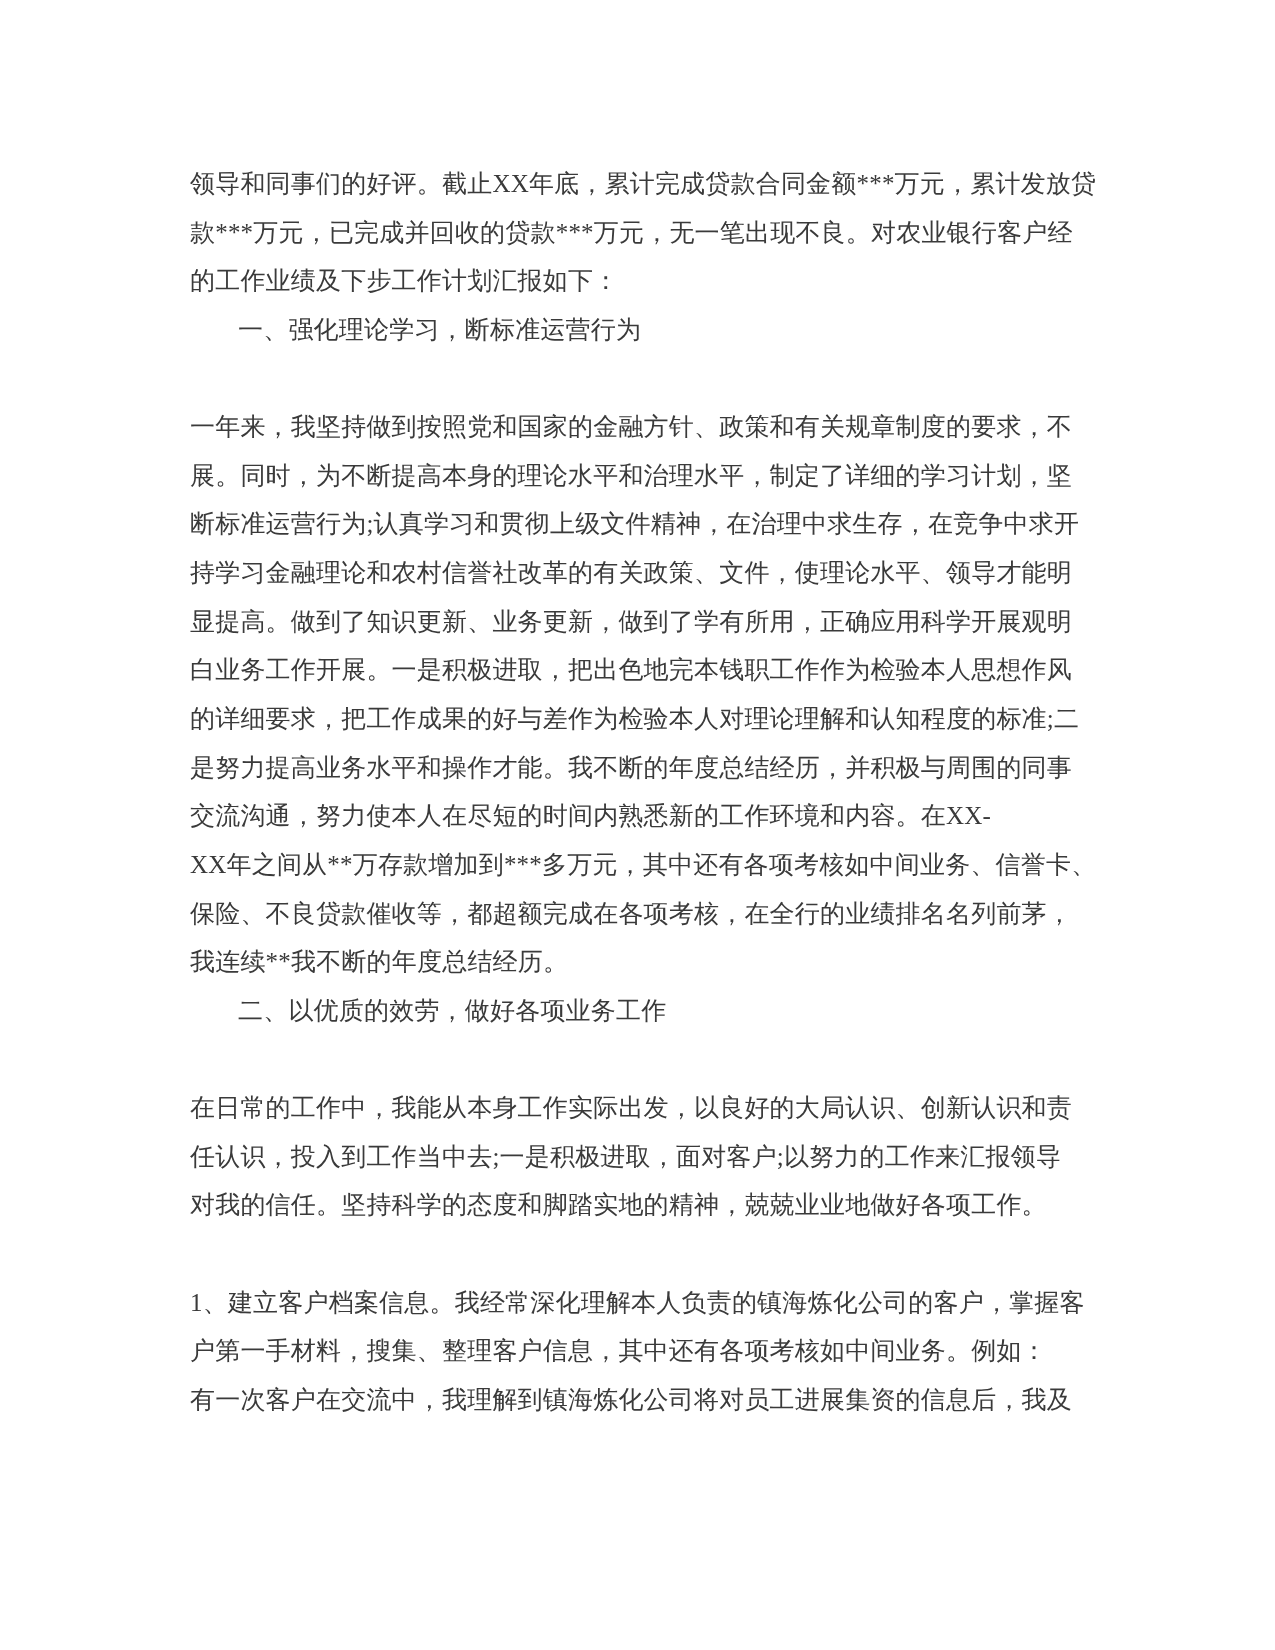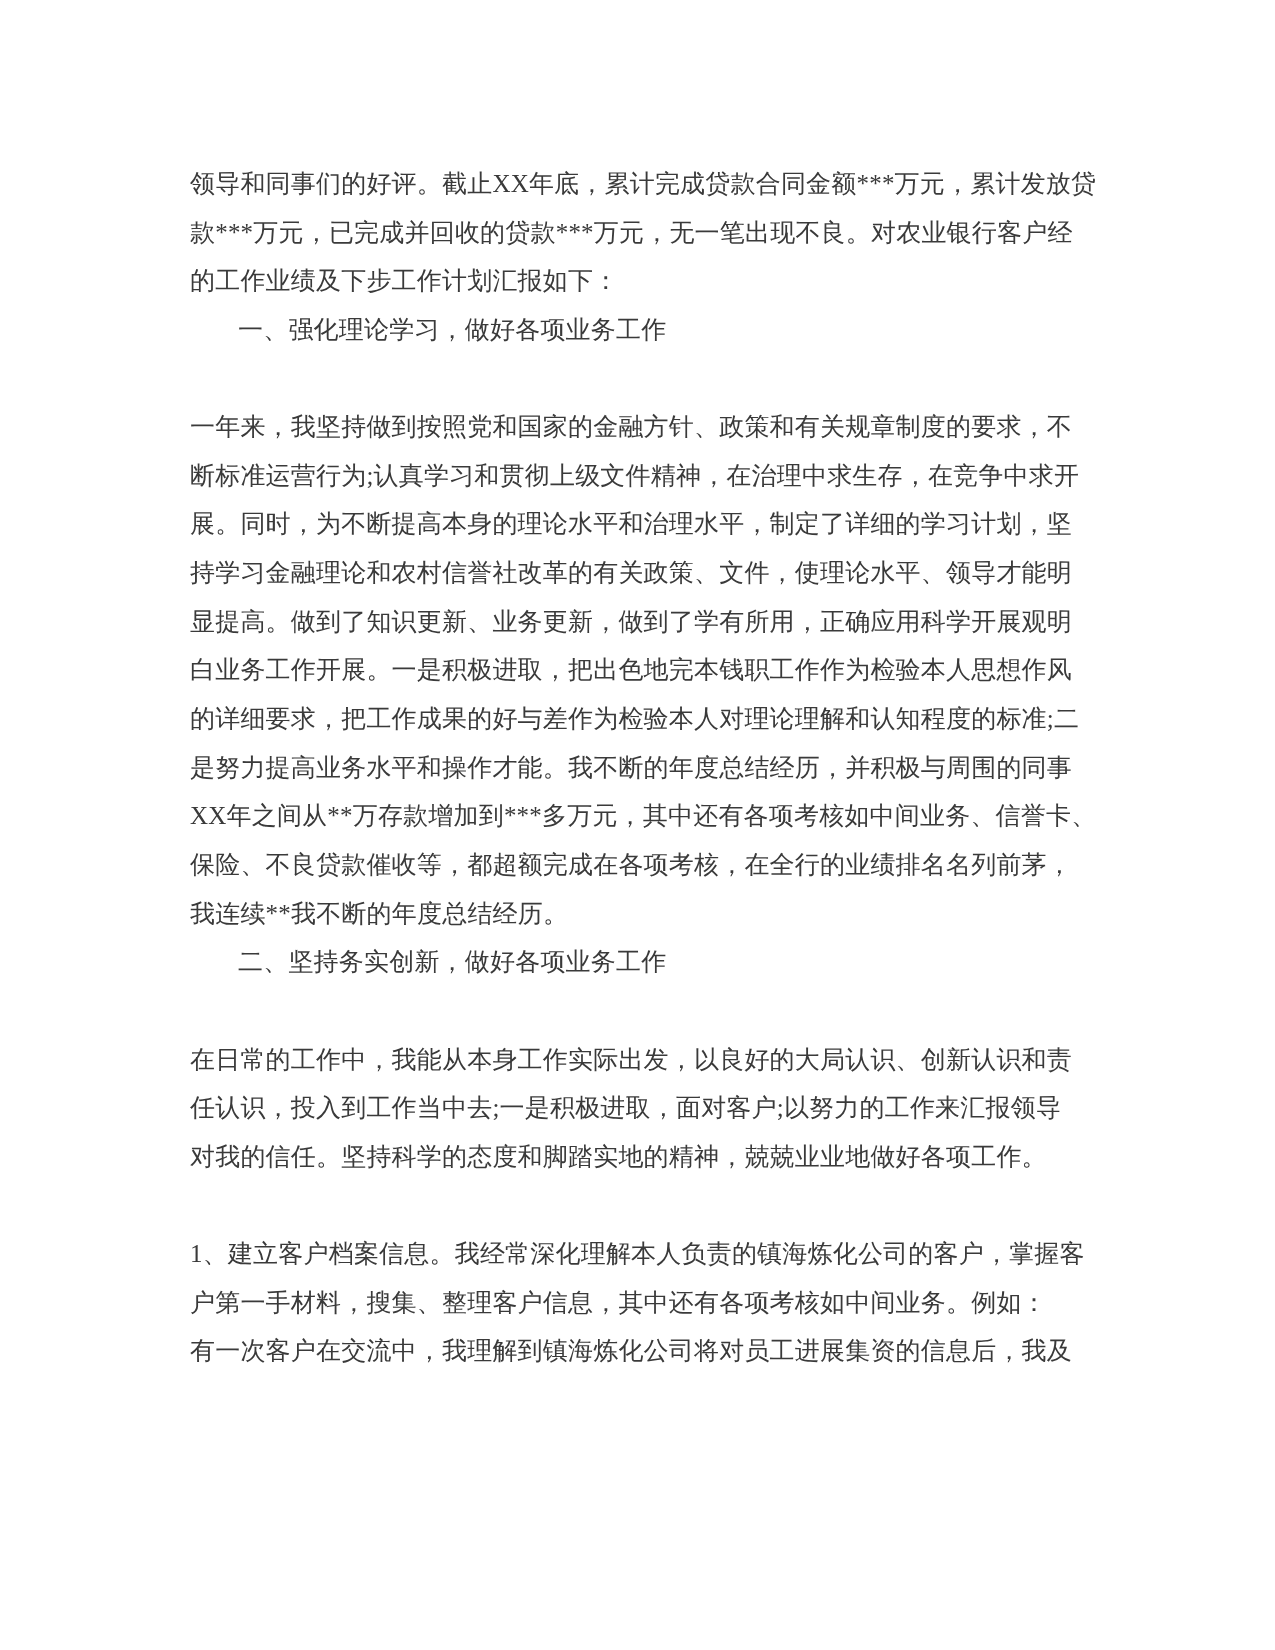--- a/index.html
+++ b/index.html
@@ -37,34 +37,35 @@
   }
 </style>
 </head>
 <body style="background: rgb(255, 255, 255);">
 
 <div class="page">
   <div class="doc" style="color: rgb(58, 58, 58);">
     <div class="line">领导和同事们的好评。截止XX年底，累计完成贷款合同金额***万元，累计发放贷</div>
     <div class="line">款***万元，已完成并回收的贷款***万元，无一笔出现不良。对农业银行客户经</div>
     <div class="line">的工作业绩及下步工作计划汇报如下：</div>
-    <div class="line indent">一、强化理论学习，做好各项业务工作</div>
+    <div class="line indent">一、强化理论学习，断标准运营行为</div>
     <div class="line"></div>
     <div class="line">一年来，我坚持做到按照党和国家的金融方针、政策和有关规章制度的要求，不</div>
+    <div class="line">展。同时，为不断提高本身的理论水平和治理水平，制定了详细的学习计划，坚</div>
     <div class="line">断标准运营行为;认真学习和贯彻上级文件精神，在治理中求生存，在竞争中求开</div>
-    <div class="line">展。同时，为不断提高本身的理论水平和治理水平，制定了详细的学习计划，坚</div>
     <div class="line">持学习金融理论和农村信誉社改革的有关政策、文件，使理论水平、领导才能明</div>
     <div class="line">显提高。做到了知识更新、业务更新，做到了学有所用，正确应用科学开展观明</div>
     <div class="line">白业务工作开展。一是积极进取，把出色地完本钱职工作作为检验本人思想作风</div>
     <div class="line">的详细要求，把工作成果的好与差作为检验本人对理论理解和认知程度的标准;二</div>
     <div class="line">是努力提高业务水平和操作才能。我不断的年度总结经历，并积极与周围的同事</div>
+    <div class="line">交流沟通，努力使本人在尽短的时间内熟悉新的工作环境和内容。在XX-</div>
     <div class="line">XX年之间从**万存款增加到***多万元，其中还有各项考核如中间业务、信誉卡、</div>
     <div class="line">保险、不良贷款催收等，都超额完成在各项考核，在全行的业绩排名名列前茅，</div>
     <div class="line">我连续**我不断的年度总结经历。</div>
-    <div class="line indent">二、坚持务实创新，做好各项业务工作</div>
+    <div class="line indent">二、以优质的效劳，做好各项业务工作</div>
     <div class="line"></div>
     <div class="line">在日常的工作中，我能从本身工作实际出发，以良好的大局认识、创新认识和责</div>
     <div class="line">任认识，投入到工作当中去;一是积极进取，面对客户;以努力的工作来汇报领导</div>
     <div class="line">对我的信任。坚持科学的态度和脚踏实地的精神，兢兢业业地做好各项工作。</div>
     <div class="line"></div>
     <div class="line">1、建立客户档案信息。我经常深化理解本人负责的镇海炼化公司的客户，掌握客</div>
     <div class="line">户第一手材料，搜集、整理客户信息，其中还有各项考核如中间业务。例如：</div>
     <div class="line">有一次客户在交流中，我理解到镇海炼化公司将对员工进展集资的信息后，我及</div>
   </div>
 </div>

